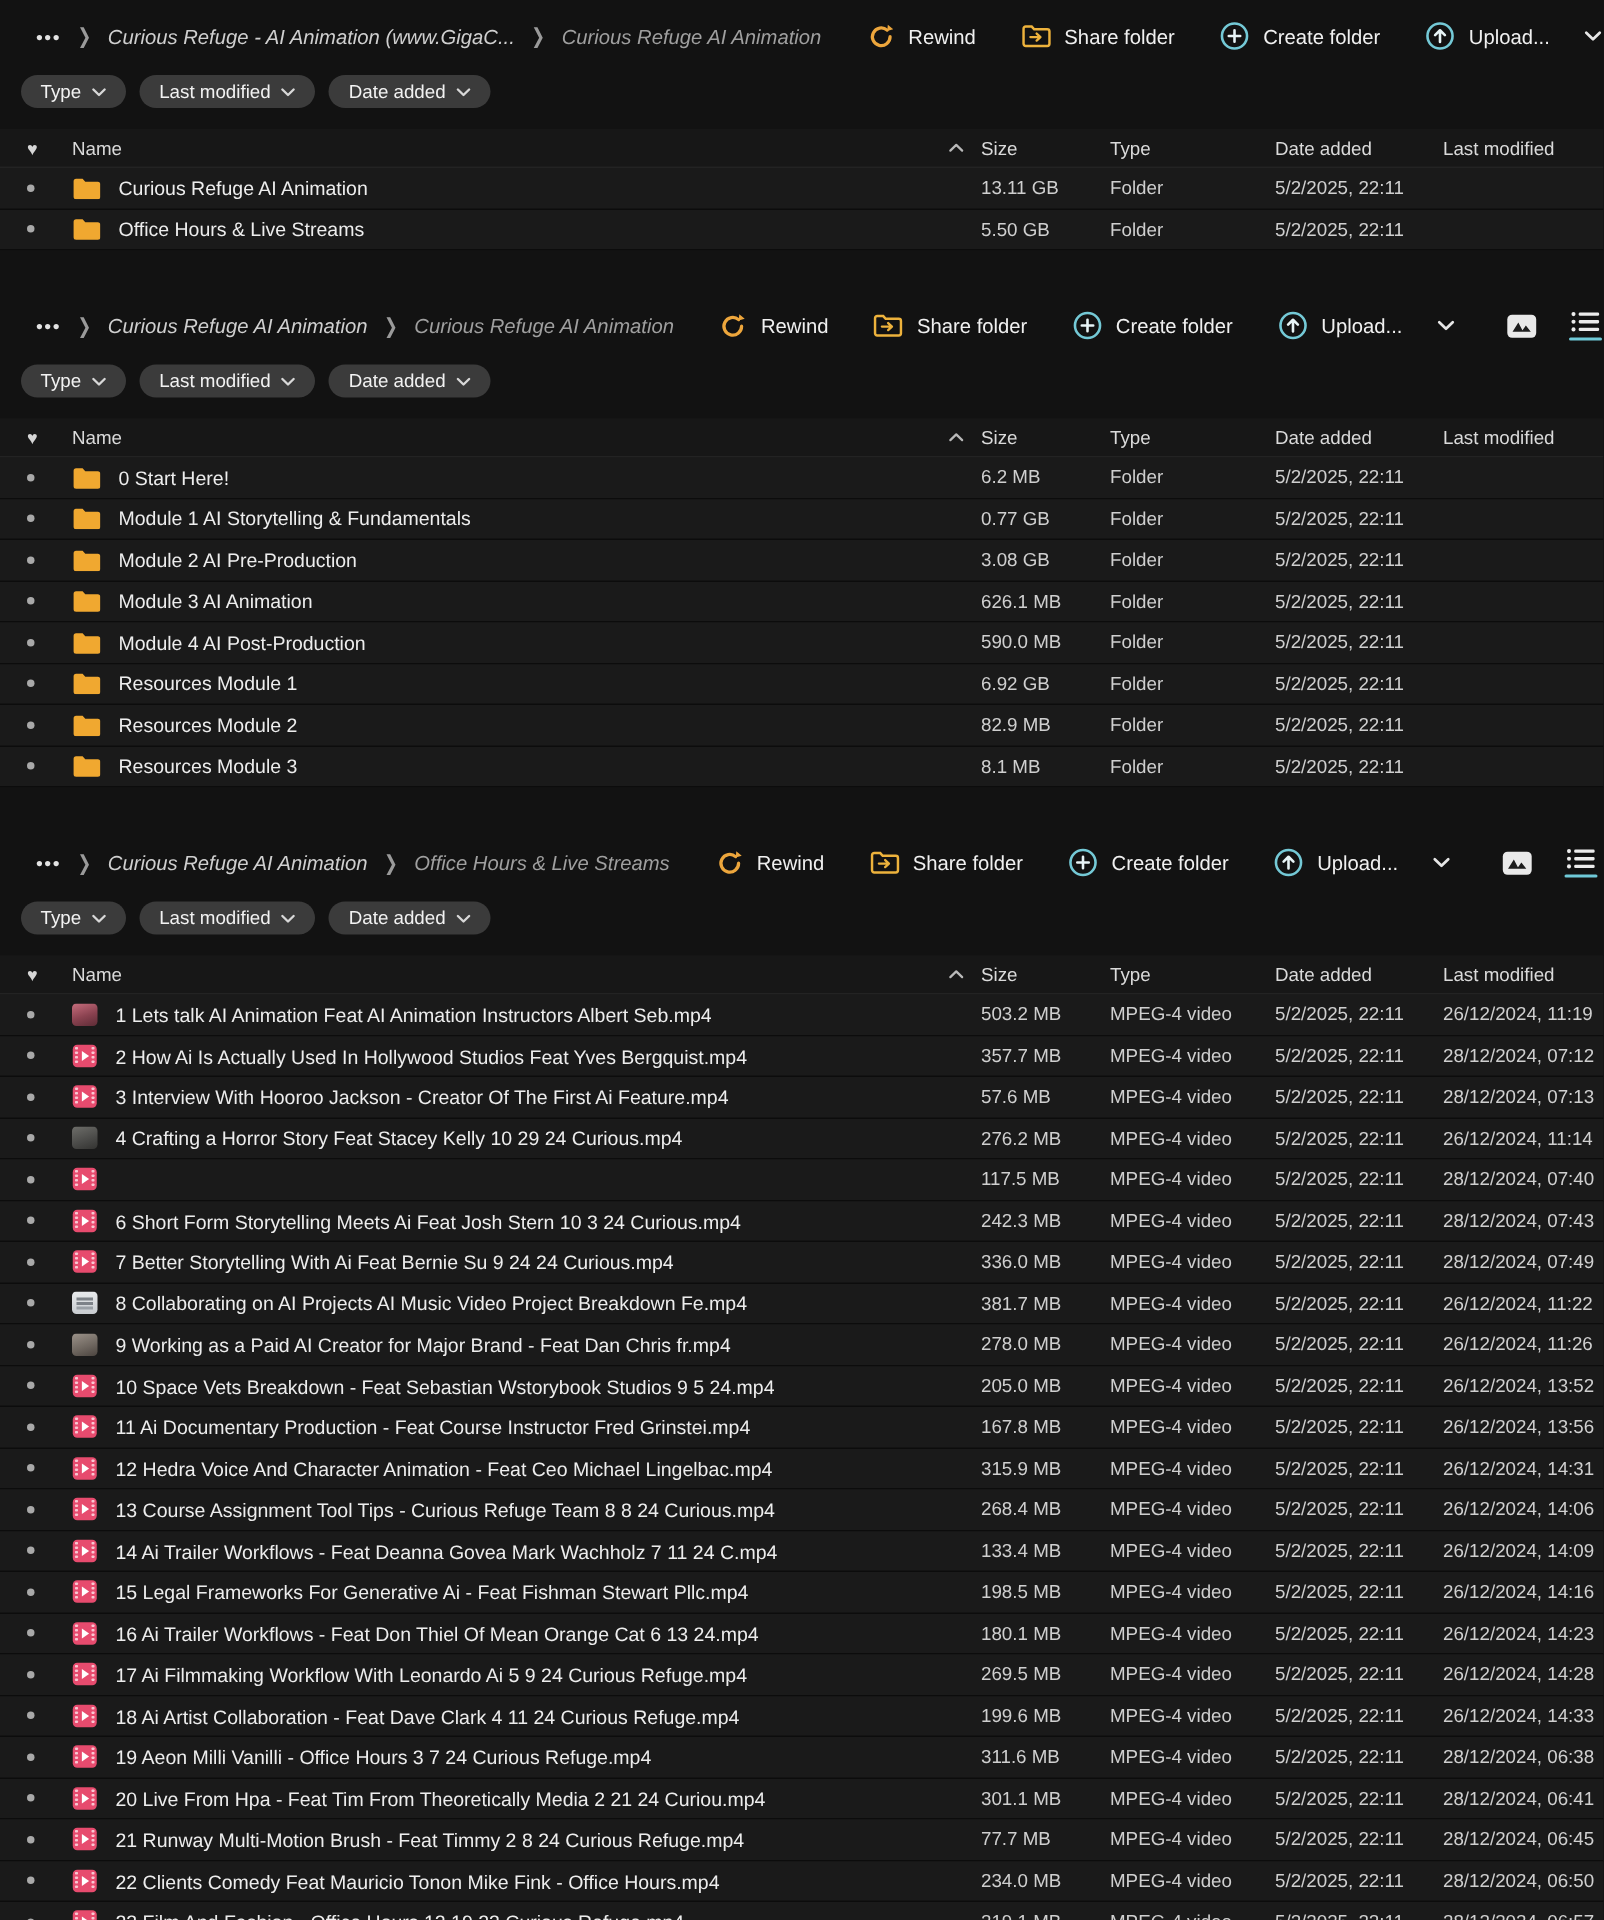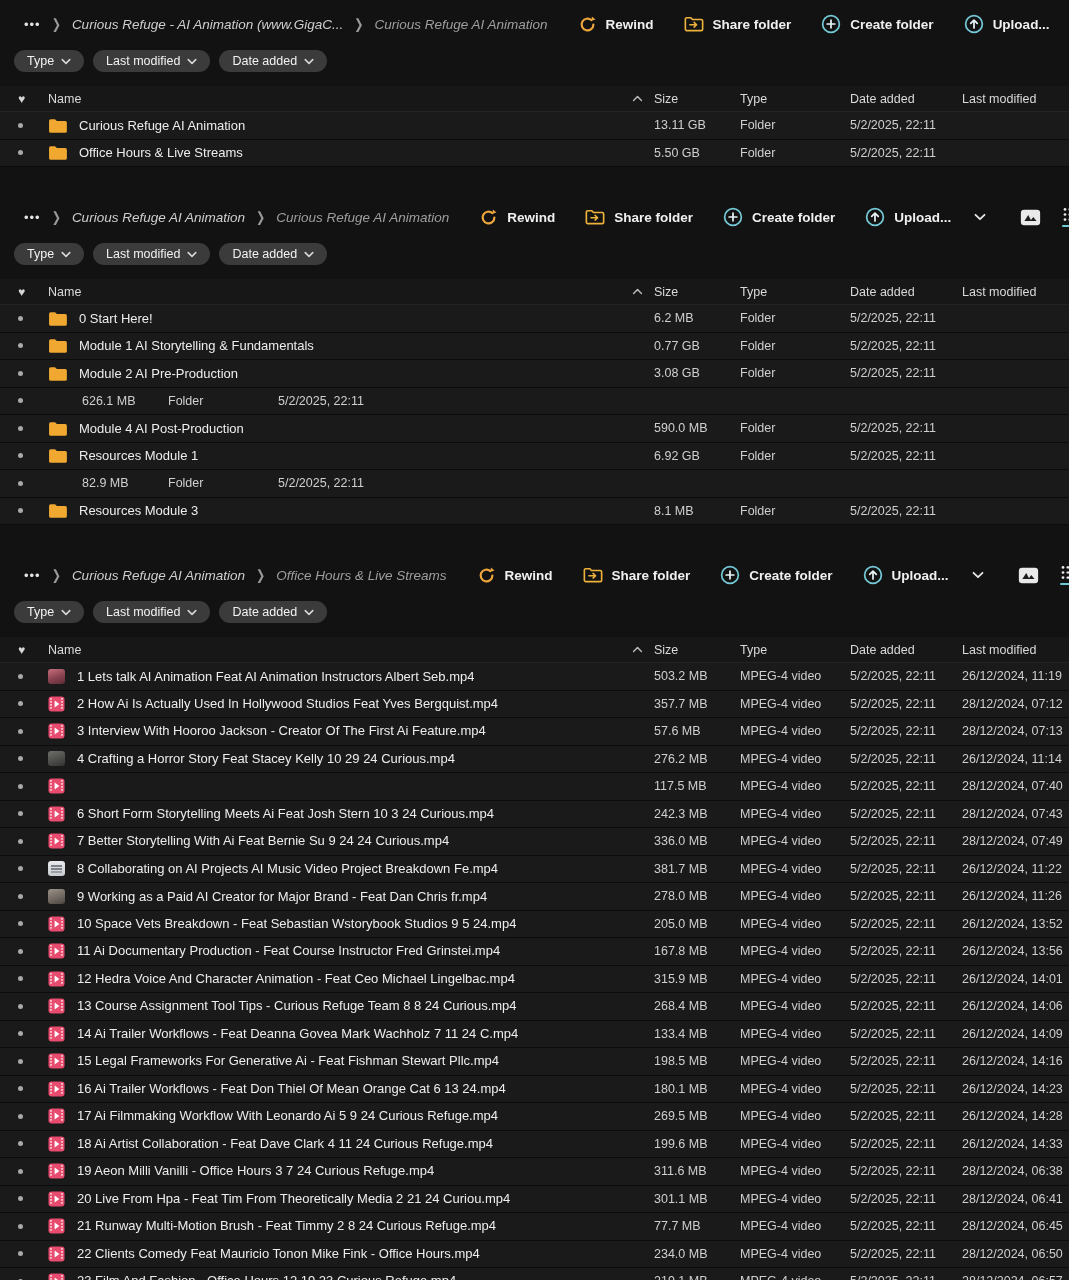--- a/index.html
+++ b/index.html
@@ -7,37 +7,37 @@
   .panel{margin:0;}
   .panel + .panel{margin-top:26px;}
   
   .toolbar{display:flex;align-items:center;justify-content:space-between;height:36px;padding:6px 14px 0 24px;}
   .breadcrumb{display:flex;align-items:center;gap:11px;font-size:13.5px;color:#cfcfcf;white-space:nowrap;}
   .crumb-dots{color:#e3e3e3;font-size:13px;letter-spacing:1px;cursor:pointer;}
   .crumb-sep{color:#9a9a9a;font-size:11px;transform:scaleY(1.25);display:inline-block;}
   .crumb{cursor:pointer;font-style:italic;}
   .crumb.dim{color:#9f9f9f;}
   .actions{display:flex;align-items:center;font-size:13.5px;color:#f0f0f0;gap:0;}
-  .action{display:flex;align-items:center;gap:9px;margin-left:30px;cursor:pointer;white-space:nowrap;font-weight:bold;}
+  .action{display:flex;align-items:center;gap:9px;margin-left:30px;cursor:pointer;white-space:nowrap;}
   .action svg{display:block;}
   .upload-caret{margin-left:14px;}
   .viewtoggles{display:flex;align-items:center;gap:21px;margin-left:34px;}
   .viewbtn{cursor:pointer;position:relative;display:flex;flex-direction:column;align-items:center;}
   .viewbtn .underline{width:22px;height:2px;background:#6fc9d7;margin-top:3px;border-radius:1px;}
   
   .chips{display:flex;gap:9px;padding:8px 0 4px 14px;}
   .chip{background:#3b3b3b;border-radius:13px;padding:4px 13px;font-size:12.5px;color:#f2f2f2;
     display:flex;align-items:center;gap:7px;cursor:pointer;white-space:nowrap;}
   .chip svg{display:block;}
   
   .table{margin-top:10px;background:#181818;}
   .trow{display:flex;align-items:center;height:26.5px;border-bottom:1px solid #0c0c0c;background:#1a1a1a;font-size:13px;}
   .thead{background:#171717;height:25px;font-size:12.5px;color:#dadada;border-bottom:1px solid #232323;}
   .c-fav{width:30px;padding-left:18px;flex:none;display:flex;align-items:center;}
-  .c-name{flex:1;display:flex;align-items:flex-start;gap:12px;min-width:0;overflow:hidden;}
+  .c-name{flex:1;display:flex;align-items:flex-end;gap:12px;min-width:0;overflow:hidden;}
   .c-caret{width:34px;flex:none;display:flex;justify-content:center;}
   .c-size{width:86px;flex:none;}
   .c-type{width:110px;flex:none;}
   .c-added{width:112px;flex:none;}
   .c-mod{width:107px;flex:none;}
   .sub{color:#cfcfcf;font-size:12.5px;}
   .rowdot{width:5px;height:5px;border-radius:50%;background:#a9a9a9;}
   .heart{color:#d6d6d6;font-size:12px;line-height:1;}
   .fname{white-space:nowrap;overflow:hidden;text-overflow:ellipsis;color:#ededed;}
   .icon-wrap{flex:none;display:flex;align-items:center;}
@@ -356,20 +356,28 @@
           <div class="c-caret"></div>
           <div class="c-size sub">3.08 GB</div>
           <div class="c-type sub">Folder</div>
           <div class="c-added sub">5/2/2025, 22:11</div>
           <div class="c-mod sub"></div>
         </div>
         <div class="trow">
           <div class="c-fav">
             <span class="rowdot"></span>
           </div>
+          <div class="c-name">
+            <span class="icon-wrap">
+              <svg width="19" height="15" viewBox="0 0 20 16">
+                <path d="M1 3 a1.8 1.8 0 0 1 1.8-1.8 h4.6 l1.9 2.1 h8.9 A1.8 1.8 0 0 1 20 5.1 v8.9 a1.8 1.8 0 0 1-1.8 1.8 H2.8 A1.8 1.8 0 0 1 1 14 z" fill="#f0a830"></path>
+              </svg>
+            </span>
+            <span class="fname">Module 3 AI Animation</span>
+          </div>
           <div class="c-caret"></div>
           <div class="c-size sub">626.1 MB</div>
           <div class="c-type sub">Folder</div>
           <div class="c-added sub">5/2/2025, 22:11</div>
           <div class="c-mod sub"></div>
         </div>
         <div class="trow">
           <div class="c-fav">
             <span class="rowdot"></span>
           </div>
@@ -401,20 +409,28 @@
           </div>
           <div class="c-caret"></div>
           <div class="c-size sub">6.92 GB</div>
           <div class="c-type sub">Folder</div>
           <div class="c-added sub">5/2/2025, 22:11</div>
           <div class="c-mod sub"></div>
         </div>
         <div class="trow">
           <div class="c-fav">
             <span class="rowdot"></span>
+          </div>
+          <div class="c-name">
+            <span class="icon-wrap">
+              <svg width="19" height="15" viewBox="0 0 20 16">
+                <path d="M1 3 a1.8 1.8 0 0 1 1.8-1.8 h4.6 l1.9 2.1 h8.9 A1.8 1.8 0 0 1 20 5.1 v8.9 a1.8 1.8 0 0 1-1.8 1.8 H2.8 A1.8 1.8 0 0 1 1 14 z" fill="#f0a830"></path>
+              </svg>
+            </span>
+            <span class="fname">Resources Module 2</span>
           </div>
           <div class="c-caret"></div>
           <div class="c-size sub">82.9 MB</div>
           <div class="c-type sub">Folder</div>
           <div class="c-added sub">5/2/2025, 22:11</div>
           <div class="c-mod sub"></div>
         </div>
         <div class="trow">
           <div class="c-fav">
             <span class="rowdot"></span>
@@ -831,21 +847,21 @@
                 </g>
                 <path d="M6.6 4.6 11.4 8 6.6 11.4 z" fill="#ffffff"></path>
               </svg>
             </span>
             <span class="fname">12 Hedra Voice And Character Animation - Feat Ceo Michael Lingelbac.mp4</span>
           </div>
           <div class="c-caret"></div>
           <div class="c-size sub">315.9 MB</div>
           <div class="c-type sub">MPEG-4 video</div>
           <div class="c-added sub">5/2/2025, 22:11</div>
-          <div class="c-mod sub">26/12/2024, 14:01</div>
+          <div class="c-mod sub">26/12/2024, 14:31</div>
         </div>
         <div class="trow">
           <div class="c-fav">
             <span class="rowdot"></span>
           </div>
           <div class="c-name">
             <span class="icon-wrap">
               <svg width="17" height="16" viewBox="0 0 17 16">
                 <rect x="0.5" y="0.5" width="16" height="15" rx="3" fill="#e74b6e"></rect>
                 <g fill="#f8c7d2">

